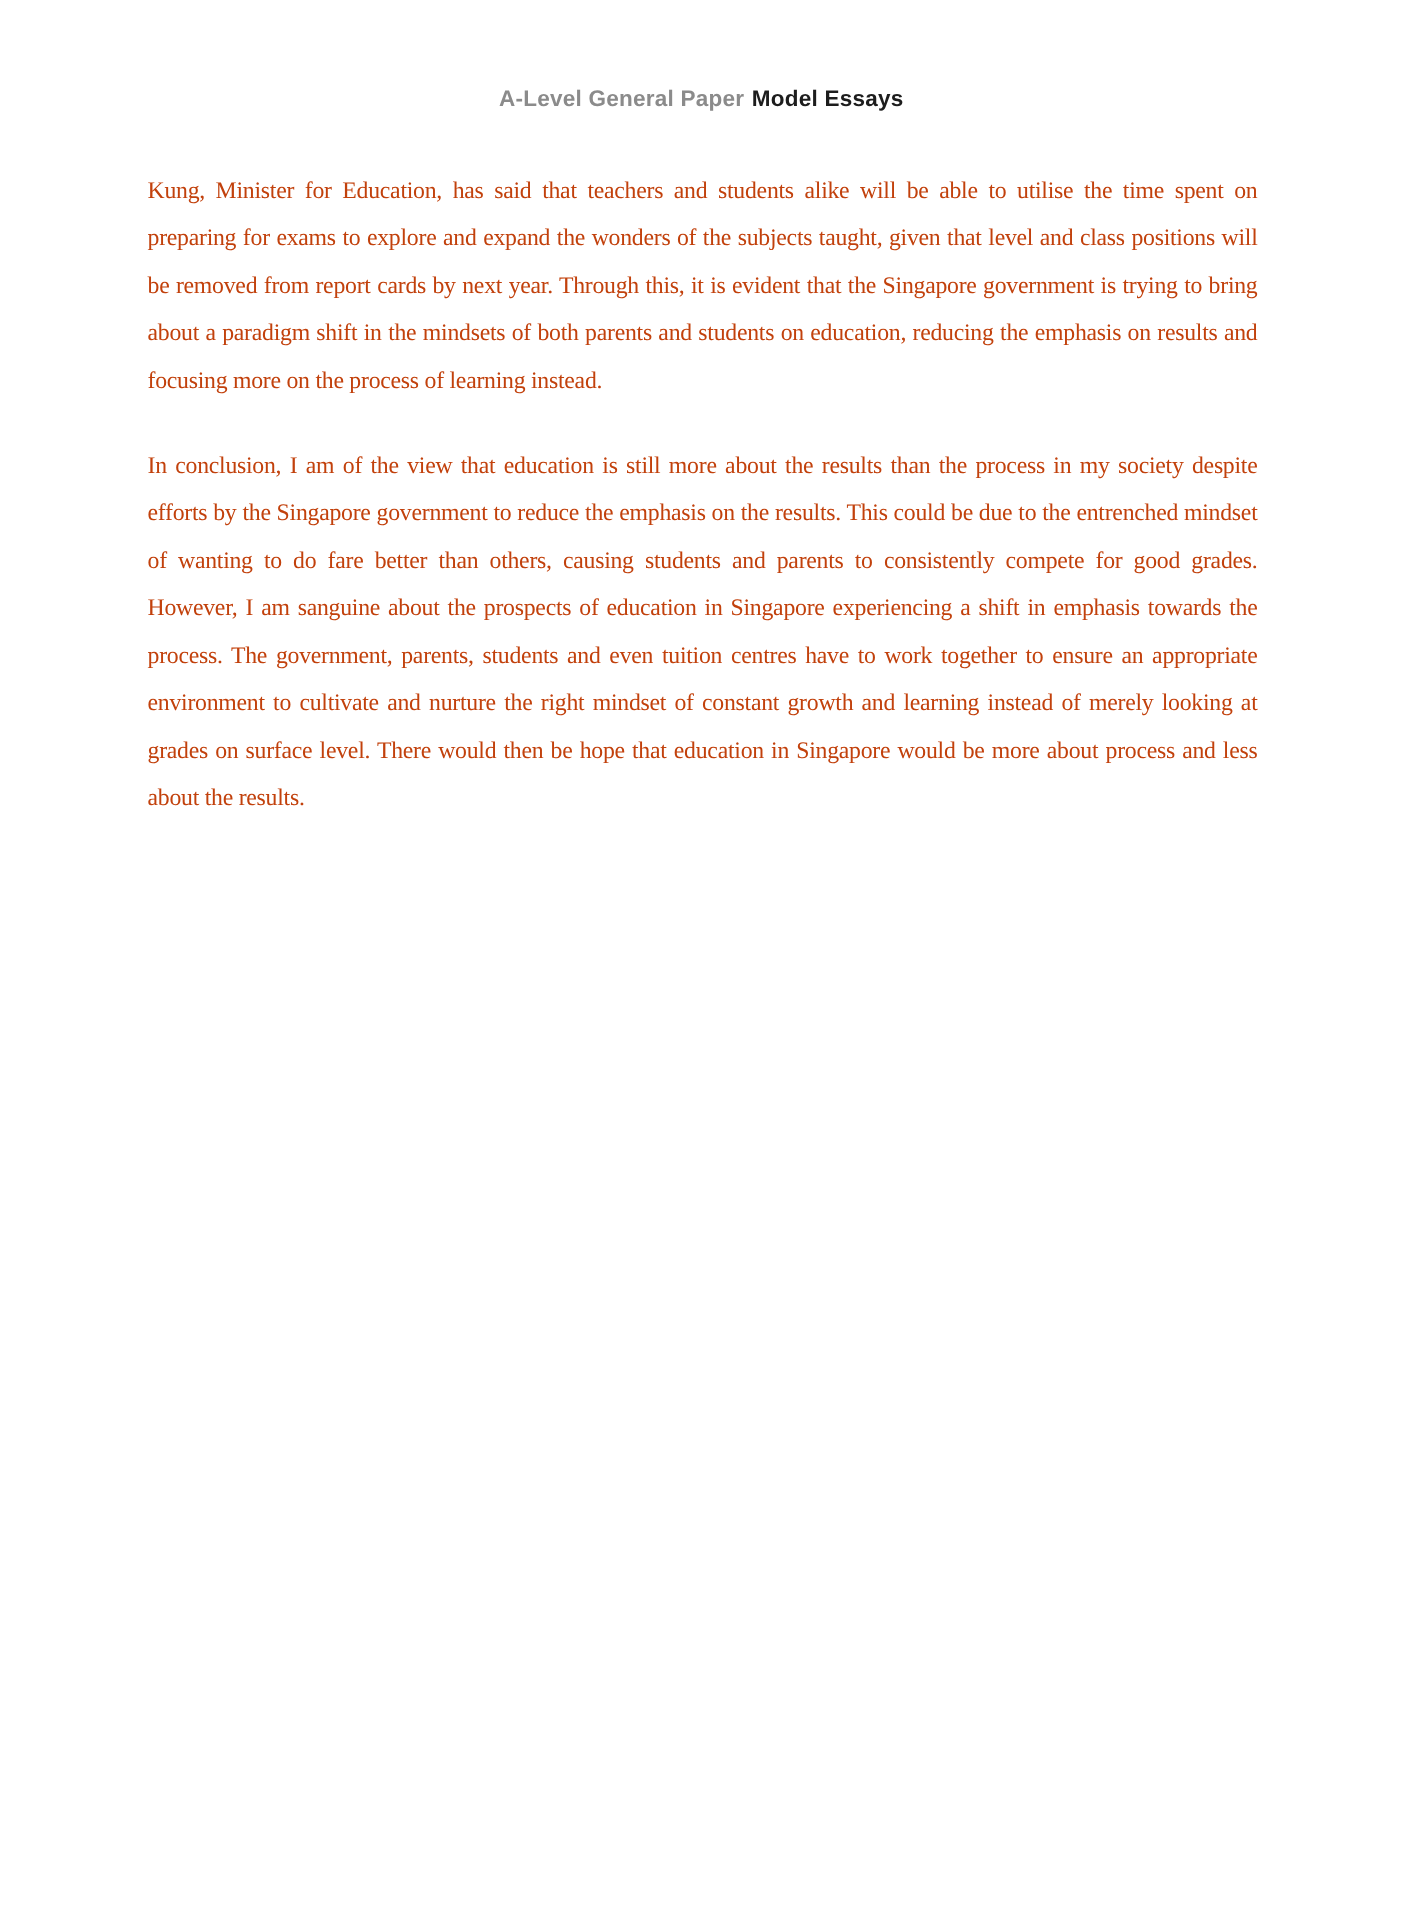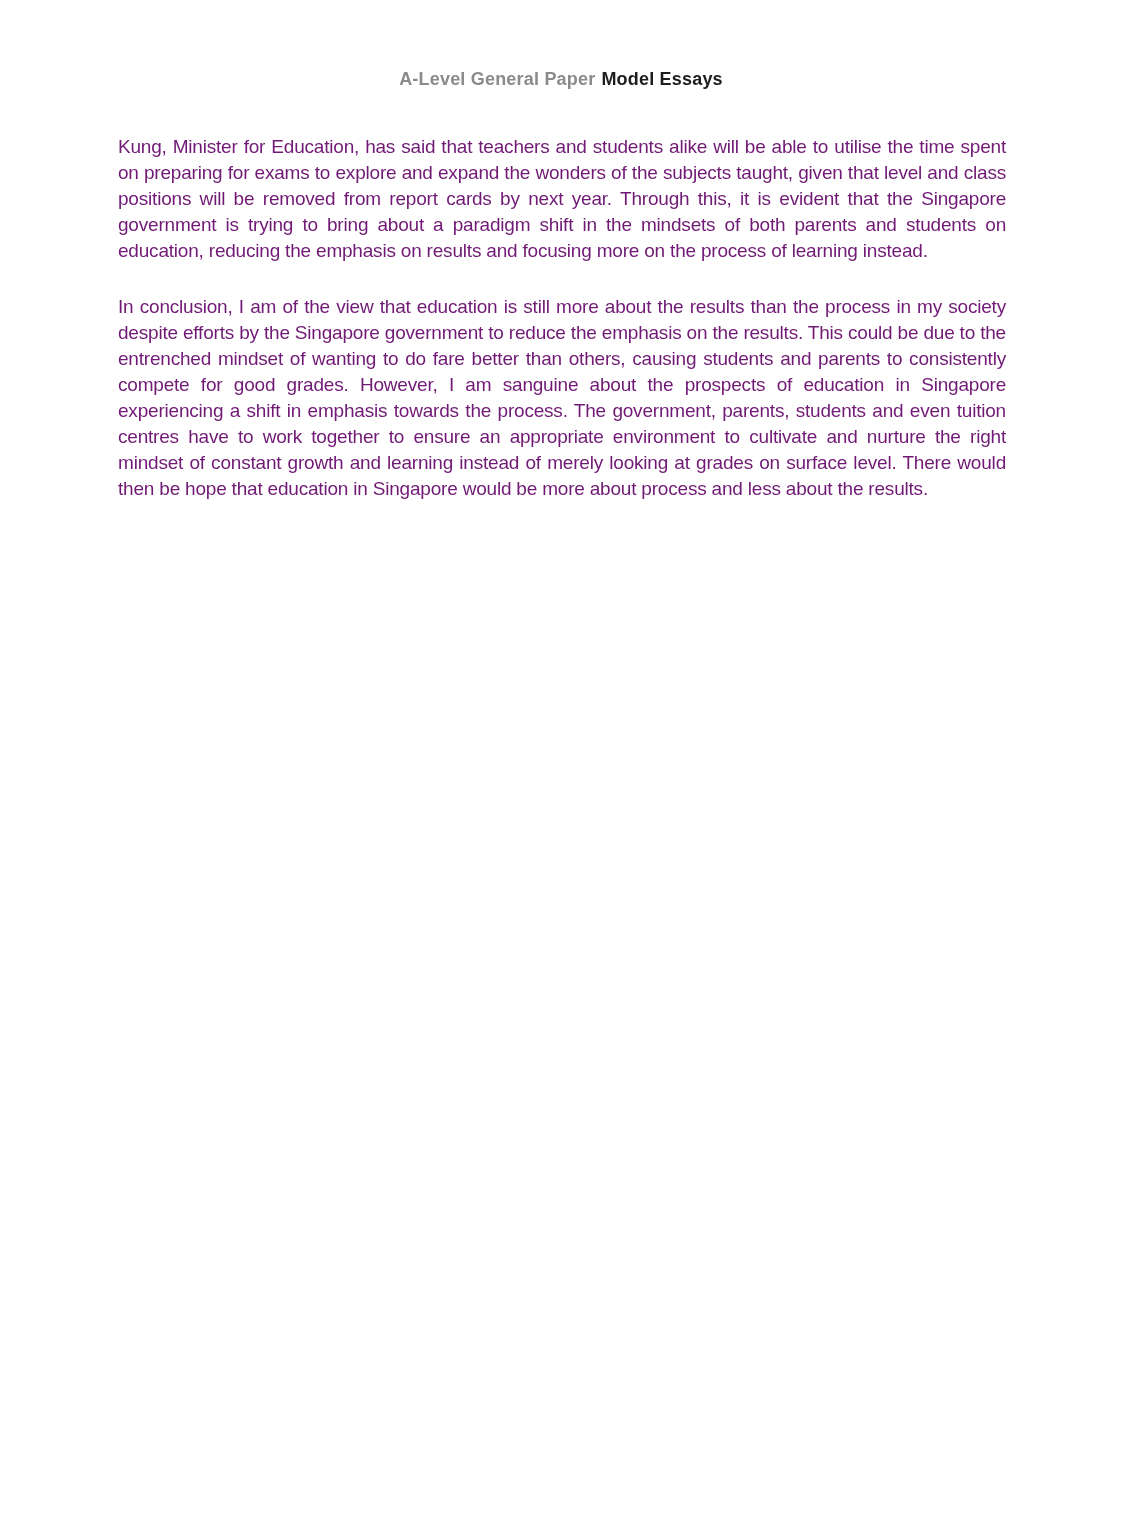--- a/index.html
+++ b/index.html
@@ -32,25 +32,26 @@
     margin-right: 0.33em;
   }
   .header-book {
     color: #1d1d1d;
   }
   .page-body {
     position: absolute;
     top: 122px;
     left: 118px;
     width: 888px;
-    color: #701a75;
+    color: #c2410c;
     font-size: 19px;
-    line-height: 26px;
+    line-height: 38px;
     letter-spacing: -0.2px;
     text-align: justify;
+    font-family: Liberation Serif, serif;
   }
   .page-body p {
     margin: 0 0 30px 0;
   }
 </style>
 </head>
 <body>
 
 <div class="page">
 

